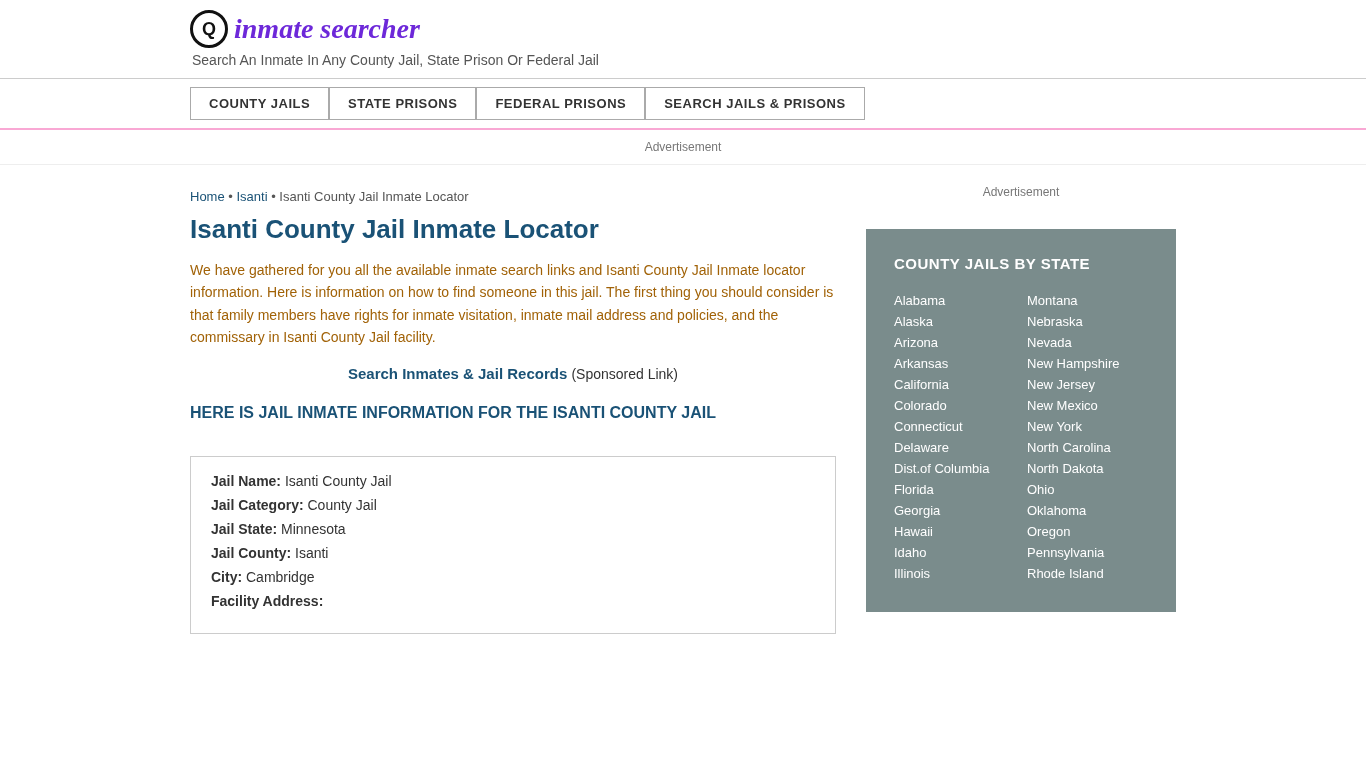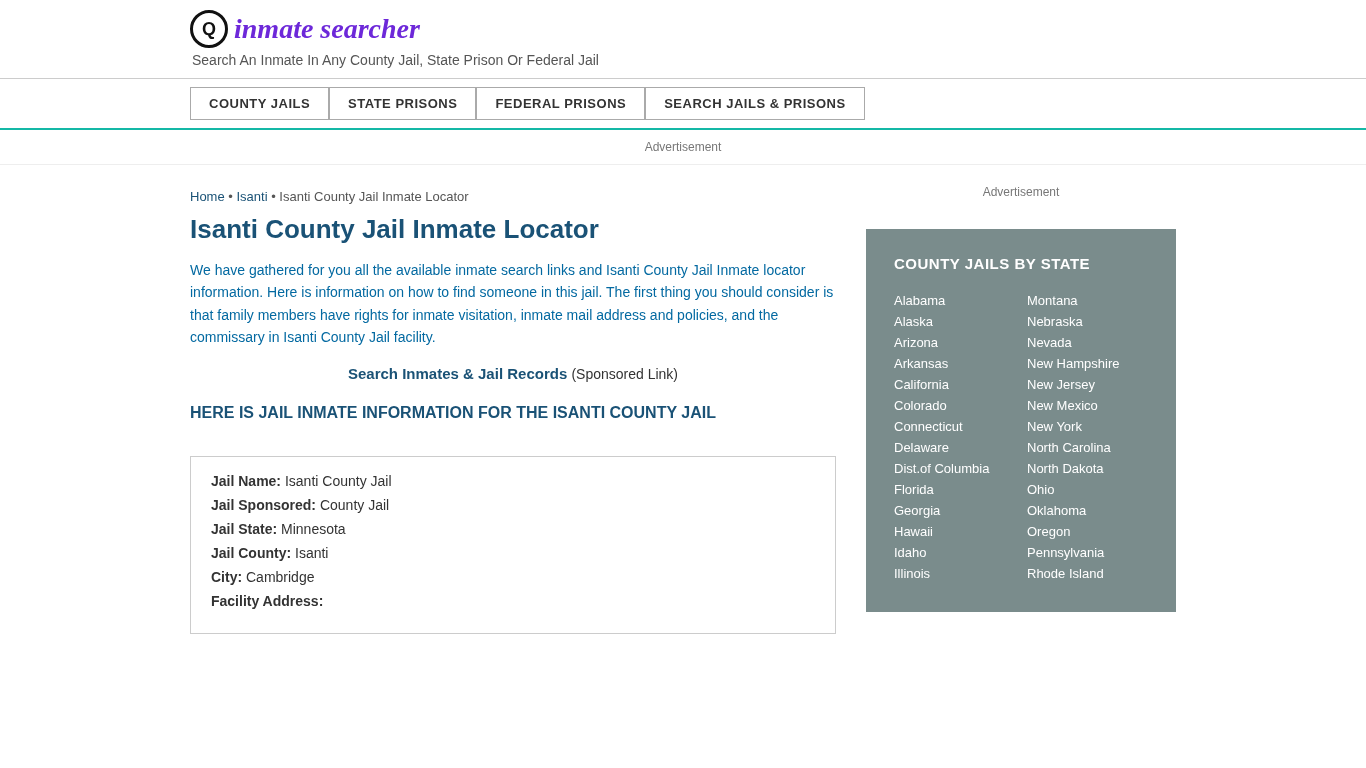--- a/index.html
+++ b/index.html
@@ -7,40 +7,40 @@
 
     
     #header { padding: 10px 190px; border-bottom: 1px solid #ccc; }
     #logo-area { display: flex; align-items: center; gap: 6px; margin-bottom: 4px; }
     #logo-icon { width: 38px; height: 38px; border: 3px solid #111; border-radius: 50%; display: flex; align-items: center; justify-content: center; font-size: 18px; font-weight: bold; color: #111; background: #fff; flex-shrink: 0; }
     #logo-text { font-size: 28px; font-weight: bold; color: #6d28d9; font-family: Georgia, serif; }
     #logo-text span { font-style: italic; }
     #tagline { font-size: 14px; color: #555; margin-left: 2px; }
 
     
-    #nav { padding: 8px 190px; border-bottom: 2px solid #14b8a6; display: flex; gap: 0; }
+    #nav { padding: 8px 190px; border-bottom: 2px solid #f9a8d4; display: flex; gap: 0; }
     .nav-btn { border: 1px solid #aaa; background: #fff; padding: 8px 18px; font-size: 13px; font-weight: bold; color: #333; cursor: pointer; letter-spacing: 0.5px; text-transform: uppercase; }
 
     
     #ad-bar { text-align: center; padding: 10px; color: #777; font-size: 12px; border-bottom: 1px solid #eee; }
 
     
     #main { display: flex; padding: 0 190px; gap: 30px; margin-top: 10px; }
     #content { flex: 1; min-width: 0; }
     #sidebar { width: 310px; flex-shrink: 0; }
 
     
     #breadcrumb { margin: 14px 0 10px; font-size: 13px; color: #555; }
     #breadcrumb a { color: #1a5276; text-decoration: none; }
 
     
     #page-title { font-size: 26px; color: #1a5276; font-weight: bold; margin-bottom: 14px; }
 
     
-    #body-text { font-size: 14px; line-height: 1.6; color: #0369a1; margin-bottom: 16px; }
+    #body-text { font-size: 14px; line-height: 1.6; color: #a16207; margin-bottom: 16px; }
 
     
     #sponsored-link { text-align: center; margin-bottom: 20px; }
     #sponsored-link a { color: #1a5276; font-weight: bold; text-decoration: none; font-size: 15px; }
 
     
     #section-heading { color: #1a5276; font-size: 16px; font-weight: bold; text-transform: uppercase; margin-bottom: 32px; line-height: 1.4; }
 
     
     #info-box { border: 1px solid #ccc; padding: 16px 20px; margin-bottom: 20px; background: #fff; }
@@ -102,21 +102,21 @@
     </div>
 
     <h2 id="section-heading">HERE IS JAIL INMATE INFORMATION FOR THE ISANTI COUNTY JAIL</h2>
 
     <div id="info-box">
       <div class="info-row">
         <span class="info-label">Jail Name: </span>
         <span class="info-value">Isanti County Jail</span>
       </div>
       <div class="info-row">
-        <span class="info-label">Jail Sponsored: </span>
+        <span class="info-label">Jail Category: </span>
         <span class="info-value">County Jail</span>
       </div>
       <div class="info-row">
         <span class="info-label">Jail State: </span>
         <span class="info-value">Minnesota</span>
       </div>
       <div class="info-row">
         <span class="info-label">Jail County: </span>
         <span class="info-value">Isanti</span>
       </div>

